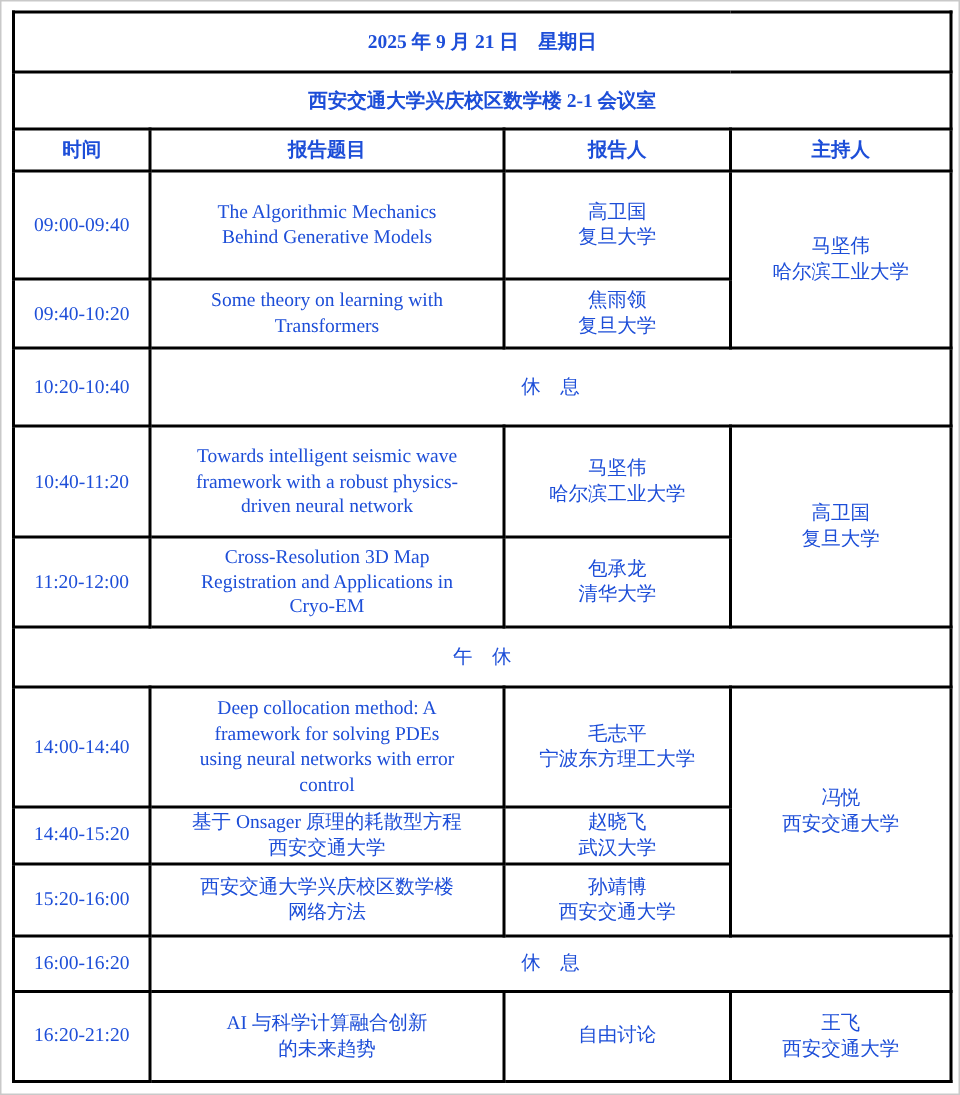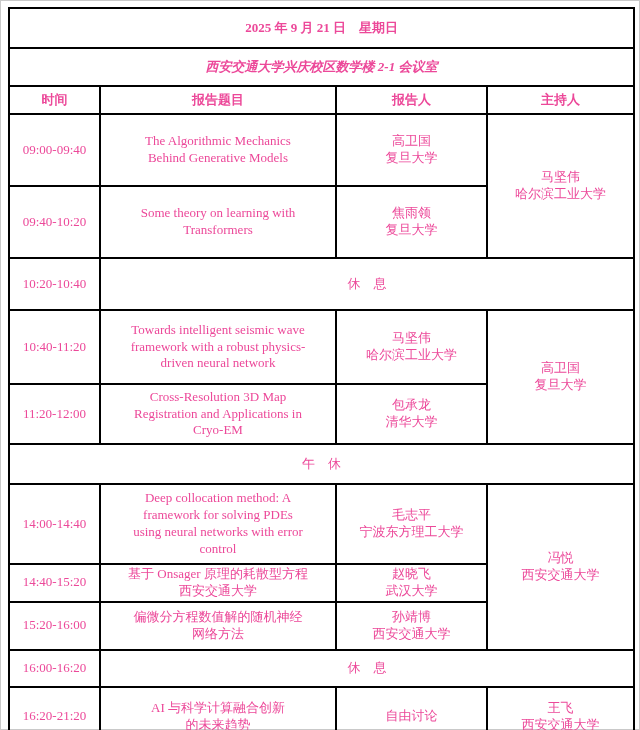--- a/index.html
+++ b/index.html
@@ -4,40 +4,40 @@
 <style>
   html, body { margin: 0; padding: 0; background: #ffffff; }
   .page {
     width: 640px;
     height: 730px;
     box-sizing: border-box;
     background: #ffffff;
     border: 1px solid #c9c9c9;
     padding: 6px 7px 7px 7px;
     font-family: "Liberation Serif", "DejaVu Serif", serif;
-    color: #ec4899;
+    color: #1d4ed8;
   }
   table.schedule {
     border-collapse: collapse;
     table-layout: fixed;
     width: 625px;
   }
   table.schedule td {
     border: 2px solid #000000;
     text-align: center;
     vertical-align: middle;
     padding: 1px 3px;
     box-sizing: border-box;
     font-size: 13px;
     line-height: 1.3;
     overflow: hidden;
   }
   td.hdr { font-weight: bold; }
   td.date-cell { font-size: 15px; }
-  td.venue-cell { font-size: 14px; font-style: italic; }
+  td.venue-cell { font-size: 14px; }
   td.col-hdr { font-size: 14px; }
   td.ml { white-space: pre-line; }
 </style>
 </head>
 <body>
 
 <div class="page">
   <table class="schedule">
     <colgroup>
       <col style="width:91px">
@@ -61,21 +61,21 @@
 
       <tr style="height:72px">
         <td>09:00-09:40</td>
         <td class="ml">The Algorithmic Mechanics
 Behind Generative Models</td>
         <td class="ml">高卫国
 复旦大学</td>
         <td class="ml" rowspan="2">马坚伟
 哈尔滨工业大学</td>
       </tr>
-      <tr style="height:72px">
+      <tr style="height:46px">
         <td>09:40-10:20</td>
         <td class="ml">Some theory on learning with
 Transformers</td>
         <td class="ml">焦雨领
 复旦大学</td>
       </tr>
 
       <tr style="height:52px">
         <td>10:20-10:40</td>
         <td colspan="3">休　息</td>
@@ -117,21 +117,21 @@
       </tr>
       <tr style="height:26px">
         <td>14:40-15:20</td>
         <td class="ml">基于 Onsager 原理的耗散型方程
 西安交通大学</td>
         <td class="ml">赵晓飞
 武汉大学</td>
       </tr>
       <tr style="height:48px">
         <td>15:20-16:00</td>
-        <td class="ml">偏微分方程数值解的随机神经
+        <td class="ml">西安交通大学兴庆校区数学楼
 网络方法</td>
         <td class="ml">孙靖博
 西安交通大学</td>
       </tr>
 
       <tr style="height:37px">
         <td>16:00-16:20</td>
         <td colspan="3">休　息</td>
       </tr>
 

